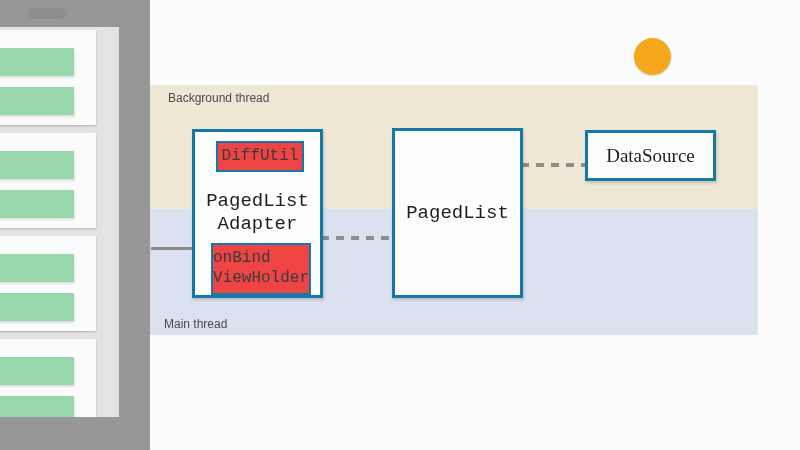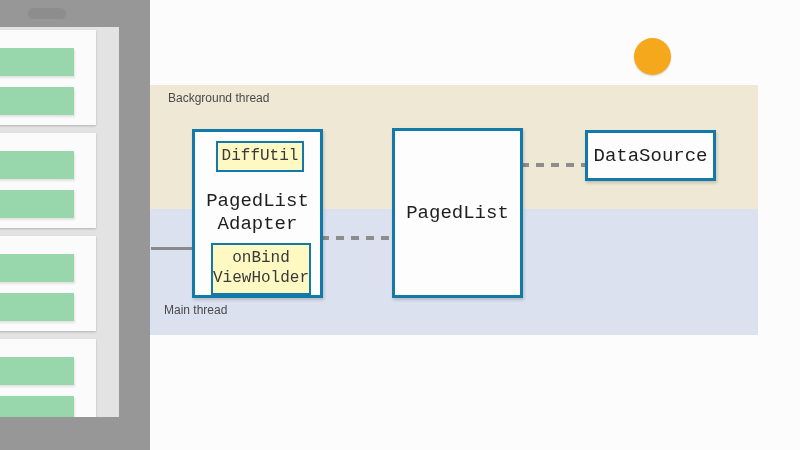--- a/index.html
+++ b/index.html
@@ -78,45 +78,45 @@
     background: #dbe1ee;
   }
   .band-label {
     position: absolute;
     font-size: 12px;
     color: #4a4a4a;
     font-family: "Liberation Sans", sans-serif;
     white-space: nowrap;
   }
   #label-background-thread { left: 168px; top: 91px; }
-  #label-main-thread { left: 164px; top: 303px; }
+  #label-main-thread { left: 164px; top: 317px; }
 
   
   .node-box {
     position: absolute;
     background: #fdfdfd;
     border: 3px solid #1279a8;
     box-sizing: border-box;
     box-shadow: 1px 2px 3px rgba(0,0,0,0.18);
     display: flex;
     align-items: center;
     justify-content: center;
     text-align: center;
     font-family: "Liberation Mono", monospace;
     color: #1f1f1f;
   }
   .inner-box {
     position: absolute;
-    background: #fef9c3;
+    background: #ef4444;
     border: 2.5px solid #1279a8;
     box-sizing: border-box;
     display: flex;
     align-items: center;
     justify-content: center;
-    text-align: center;
+    text-align: left;
     font-family: "Liberation Mono", monospace;
     color: #3a3a3a;
   }
 
   #node-paged-list-adapter {
     left: 192px; top: 129px; width: 131px; height: 169px;
     font-size: 19px;
     line-height: 1.2;
     flex-direction: column;
   }
@@ -137,20 +137,21 @@
     white-space: pre-line;
   }
 
   #node-paged-list {
     left: 392px; top: 128px; width: 131px; height: 170px;
     font-size: 19px;
   }
   #node-data-source {
     left: 585px; top: 130px; width: 131px; height: 51px;
     font-size: 19px;
+    font-family: Liberation Serif, serif;
   }
 
   
   .dashed-link {
     position: absolute;
     height: 4px;
     background-image: linear-gradient(to right, #8d8d8d 0px, #8d8d8d 8px, rgba(0,0,0,0) 8px, rgba(0,0,0,0) 15px);
     background-size: 15px 4px;
     background-repeat: repeat-x;
   }

